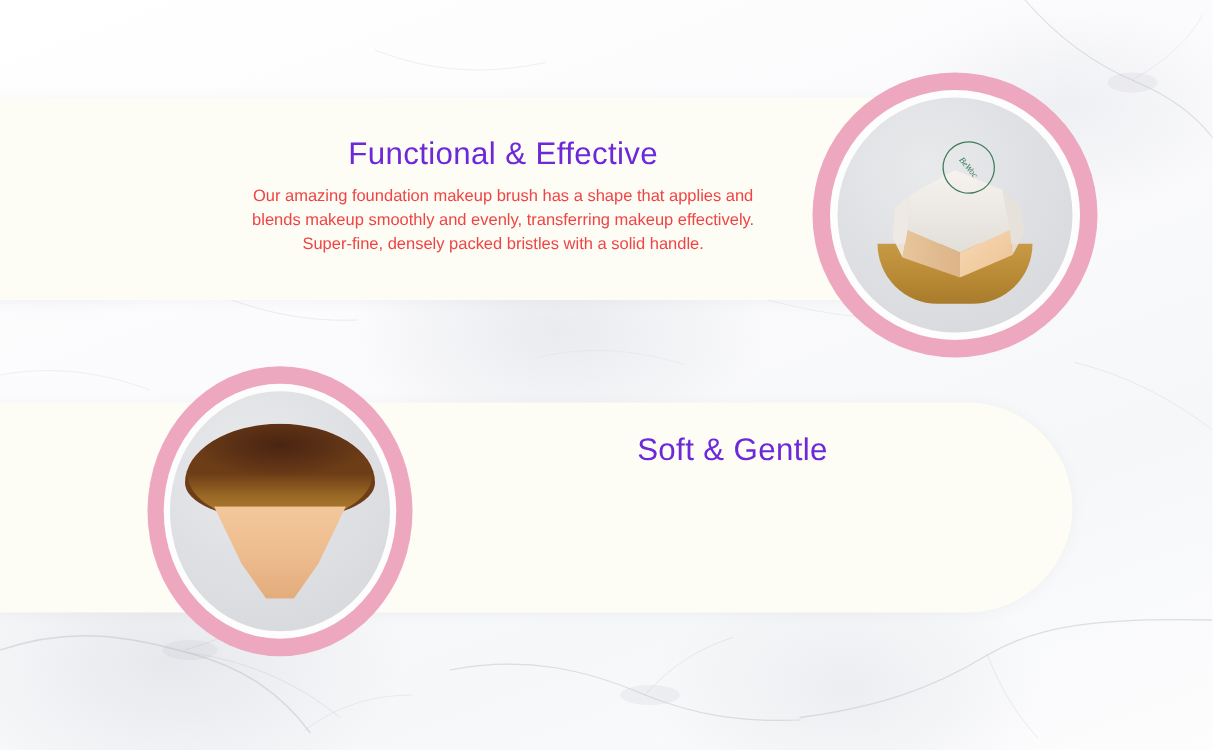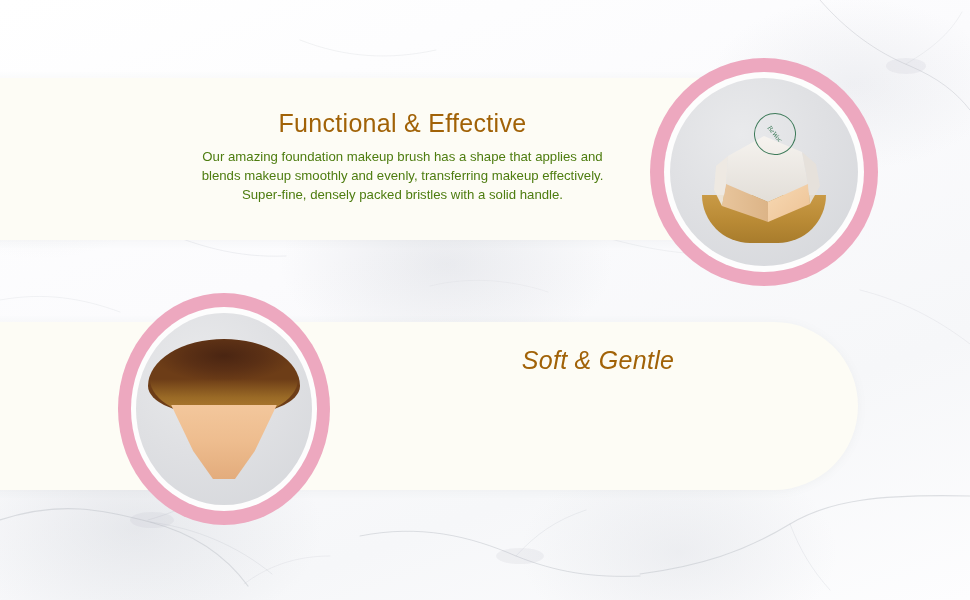--- a/index.html
+++ b/index.html
@@ -35,27 +35,27 @@
   #card-bottom{
     left:-40px;top:322px;width:898px;height:168px;
     border-radius:0 84px 84px 0;
     box-shadow:0 1px 10px rgba(120,122,130,.07);
   }
 
   
   .block{position:absolute;text-align:center;color:#1e6b43;}
   .title{
     font-size:25px;font-weight:400;letter-spacing:.3px;
-    margin:0 0 9px 0;line-height:1.1;color:#a16207;
+    margin:0 0 9px 0;line-height:1.1;color:#6d28d9;
   }
   .body{
-    font-size:13.2px;line-height:1.44;margin:0;color:#4d7c0f;
+    font-size:13.2px;line-height:1.44;margin:0;color:#ef4444;
   }
   #block-top{left:195px;top:110px;width:415px;}
-  #block-bottom{left:388px;top:347px;width:420px;font-style:italic;}
+  #block-bottom{left:376px;top:347px;width:420px;}
 
   
   .photo-ring{
     position:absolute;border-radius:50%;
     background:#eda8bf;
     display:flex;align-items:center;justify-content:center;
   }
   .photo-gap{
     width:88%;height:88%;border-radius:50%;
     background:#fdfdfd;

